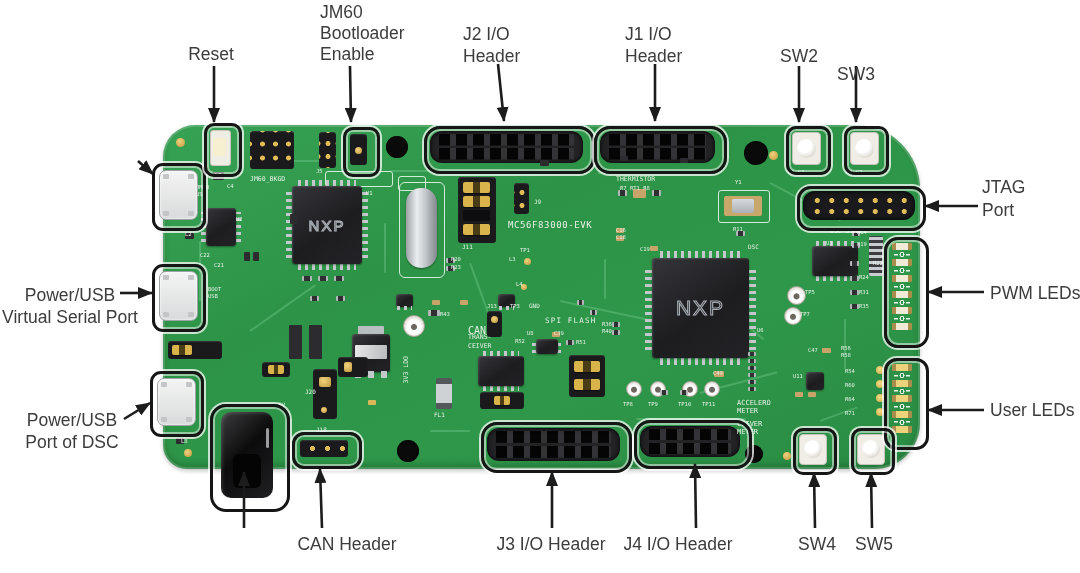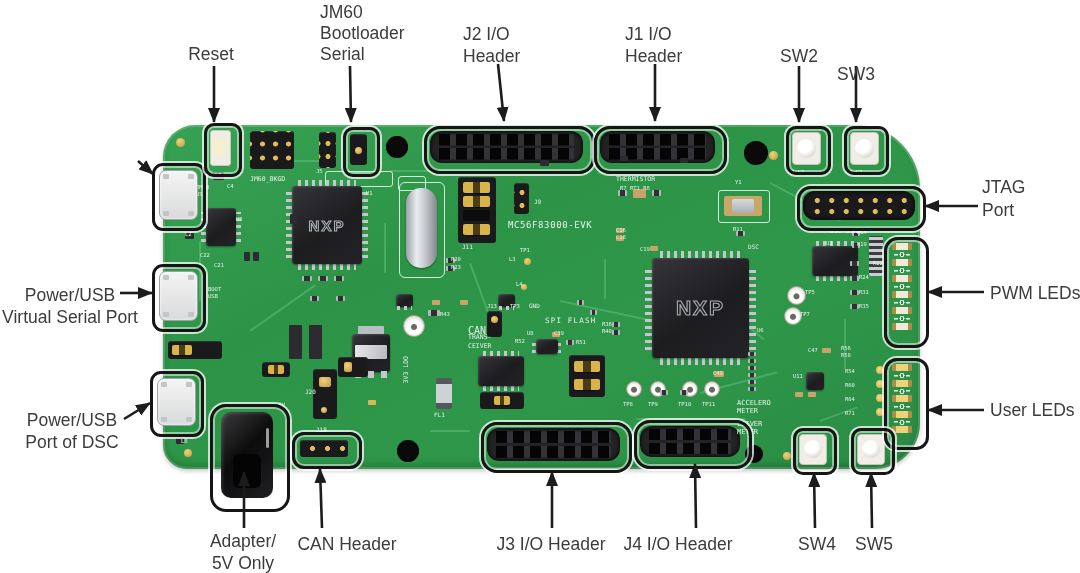--- a/index.html
+++ b/index.html
@@ -24,21 +24,21 @@
     background-image:repeating-linear-gradient(90deg,#050506 0 11px,#343438 11px 17px),
                      repeating-linear-gradient(90deg,#050506 0 11px,#343438 11px 17px);
     background-size:calc(100% - 18px) 36%,calc(100% - 18px) 36%;
     background-position:9px 16%,9px 84%;background-repeat:no-repeat,no-repeat;}
   .blackpart{background:#1a1a1d;border-radius:3px;box-shadow:inset 0 1px 1px rgba(255,255,255,.12);}
   .golddots{background-image:radial-gradient(circle 2.4px at 50% 50%,#e2bd56 0 2.2px,rgba(0,0,0,0) 2.8px);}
   .goldbar{background:linear-gradient(90deg,#d9b44a 0 36%,#4a3c14 36% 64%,#d9b44a 64%);border-radius:2px;box-shadow:0 1px 1px rgba(0,0,0,.5);}
   .chip{background:linear-gradient(145deg,#35353a,#1d1d20 55%,#232327);border-radius:3px;
     box-shadow:inset 1px 1px 2px rgba(255,255,255,.14), 0 1px 2px rgba(0,0,0,.4);
     display:flex;align-items:center;justify-content:center;}
-  .nxp{font-weight:700;letter-spacing:2px;color:#9ba1a7;-webkit-text-fill-color:transparent;
+  .nxp{font-weight:400;letter-spacing:2px;color:#9ba1a7;-webkit-text-fill-color:transparent;
     -webkit-text-stroke:1.1px #a8aeb4;}
   .pins-h{position:absolute;z-index:2;background:repeating-linear-gradient(90deg,#c4c8cc 0 3px,rgba(0,0,0,0) 3px 7px);}
   .pins-v{position:absolute;z-index:2;background:repeating-linear-gradient(0deg,#c4c8cc 0 3px,rgba(0,0,0,0) 3px 7px);}
   .usb{background:linear-gradient(180deg,#f4f4f4,#d9dadb);border:1.5px solid #9fa3a6;border-radius:7px;box-shadow:inset 0 0 3px rgba(255,255,255,.9);}
   .usbtab{position:absolute;width:6px;height:5px;background:#c3c5c7;border-radius:1px;}
   .btn{background:#efede6;border:1px solid #c6c3ba;border-radius:4px;}
   .dome{position:absolute;border-radius:50%;background:radial-gradient(circle at 40% 35%,#ffffff 0 40%,#dcd8cf 75%,#c8c4ba);}
   .hole{position:absolute;background:#0a0a0a;border-radius:50%;z-index:2;box-shadow:inset 0 0 3px #000;}
   .tp{position:absolute;border-radius:50%;z-index:2;border:1px solid #a9a49a;
     background:radial-gradient(circle at 50% 55%,#6b675e 0 2.5px,#ffffff 3.5px 45%,#dcd7ce 75%,#c9c4ba);}
@@ -462,21 +462,21 @@
       <line x1="815" y1="528" x2="814" y2="473" marker-end="url(#ah)"></line>
       <line x1="872" y1="528" x2="871" y2="473" marker-end="url(#ah)"></line>
     </g>
   </svg>
 
   <div class="lbl c" style="left:211px;top:44px">Reset</div>
 
   <div class="lbl" style="left:320px;top:2px;line-height:21px">
     <div>JM60</div>
     <div>Bootloader</div>
-    <div>Serial</div>
+    <div>Enable</div>
   </div>
 
   <div class="lbl" style="left:463px;top:24px">
     <div>J2 I/O</div>
     <div>Header</div>
   </div>
 
   <div class="lbl" style="left:625px;top:24px">
     <div>J1 I/O</div>
     <div>Header</div>
@@ -497,23 +497,19 @@
   <div class="lbl c" style="left:70px;top:285px;line-height:21.5px">
     <div>Power/USB</div>
     <div>Virtual Serial Port</div>
   </div>
 
   <div class="lbl c" style="left:72px;top:410px;line-height:21.5px">
     <div>Power/USB</div>
     <div>Port of DSC</div>
   </div>
 
-  <div class="lbl c" style="left:243px;top:531px;line-height:21.5px">
-    <div>Adapter/</div>
-    <div>5V Only</div>
-  </div>
 
   <div class="lbl c" style="left:347px;top:534px">CAN Header</div>
   <div class="lbl c" style="left:551px;top:534px">J3 I/O Header</div>
   <div class="lbl c" style="left:678px;top:534px">J4 I/O Header</div>
   <div class="lbl c" style="left:817px;top:534px">SW4</div>
   <div class="lbl c" style="left:874px;top:534px">SW5</div>
 </div>
 
 </body></html>

